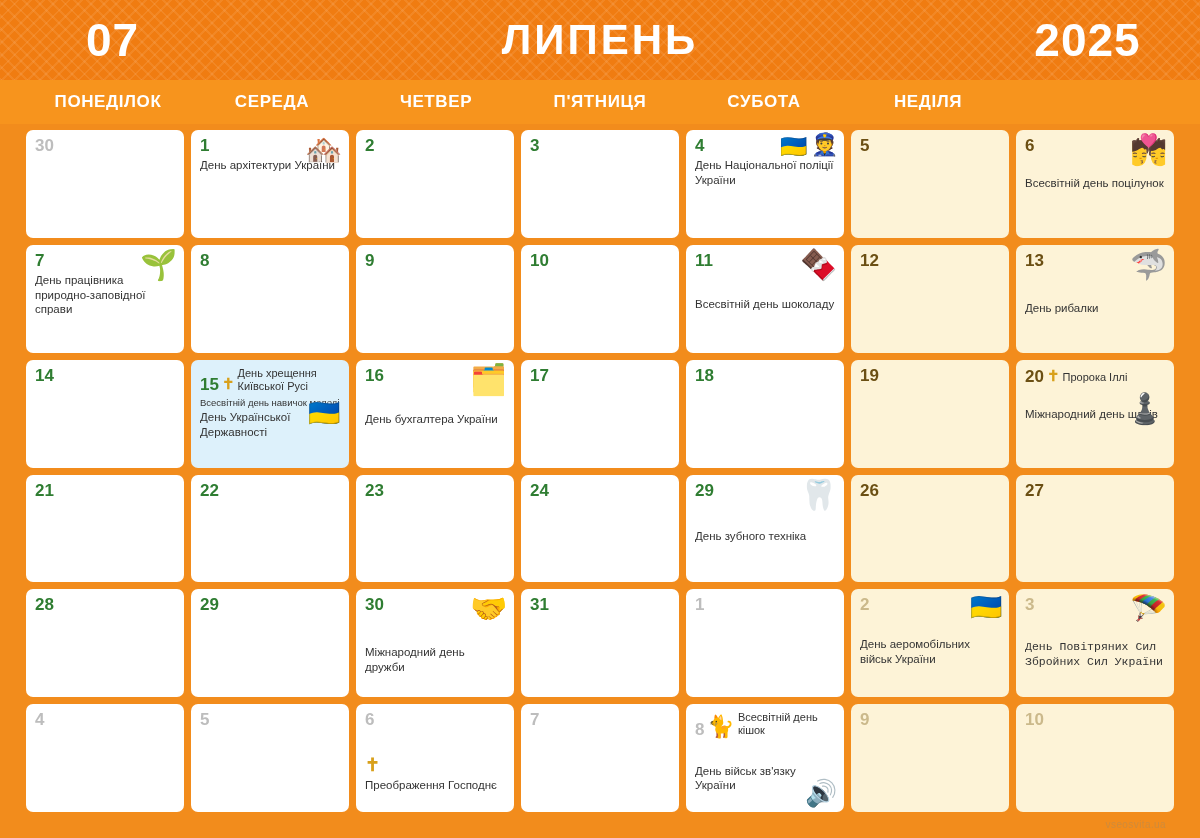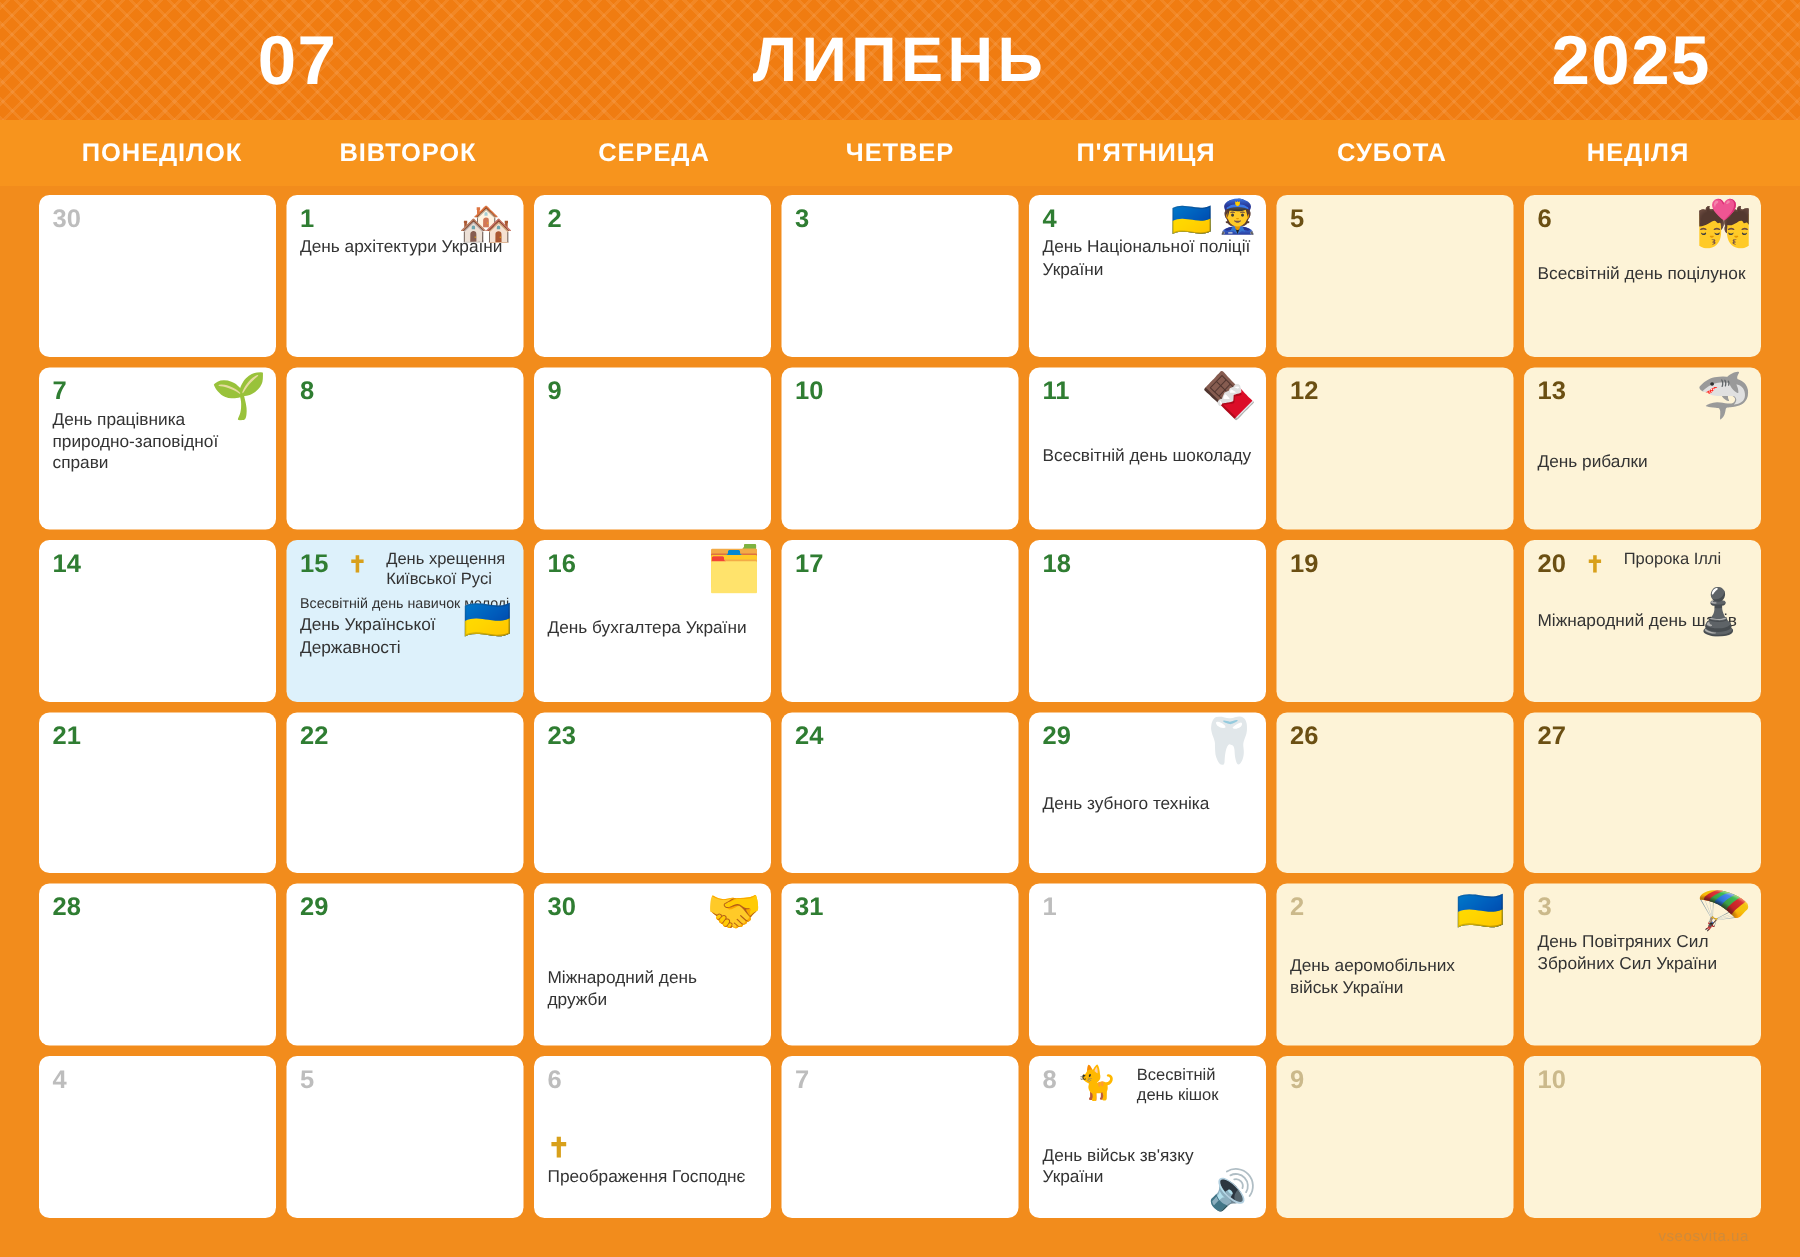--- a/index.html
+++ b/index.html
@@ -31,21 +31,21 @@
     position: absolute;
     top: 0; left: 0; right: 0; bottom: 0;
     background-image:
       repeating-linear-gradient(45deg, rgba(255,255,255,0.09) 0 2px, transparent 2px 9px),
       repeating-linear-gradient(-45deg, rgba(255,255,255,0.09) 0 2px, transparent 2px 9px);
     opacity: .9;
   }
   .header .month-num {
     position: relative;
     width: 225px;
-    text-align: right;
+    text-align: center;
     font-size: 46px;
     font-weight: bold;
     color: #ffffff;
     letter-spacing: 1px;
   }
   .header .month-name {
     position: relative;
     flex: 1;
     text-align: center;
     font-size: 42px;
@@ -128,21 +128,21 @@
     font-size: 30px;
     line-height: 1;
     pointer-events: none;
   }
   .art.tr { top: 5px; right: 6px; }
   .art.tr-sm { top: 4px; right: 5px; font-size: 22px; }
   .art.br { bottom: 6px; right: 6px; font-size: 26px; }
 
   .cross { color: #d8a01b; font-size: 15px; font-weight: bold; }
 
-  .inline-row { display: flex; align-items: flex-start; gap: 13px; }
+  .inline-row { display: flex; align-items: flex-end; gap: 3px; }
   .inline-row .txt { flex: 1; }
 
   .watermark {
     position: absolute;
     right: 34px; bottom: 8px;
     font-size: 10px;
     color: #cf8b3b;
     letter-spacing: .4px;
   }
 </style>
@@ -153,21 +153,20 @@
 
   <div class="header">
     <div class="pattern"></div>
     <div class="month-num">07</div>
     <div class="month-name">ЛИПЕНЬ</div>
     <div class="year">2025</div>
   </div>
 
   <div class="weekdays">
     <div class="wd">ПОНЕДІЛОК</div>
-    <div class="wd">ВІВТОРОК</div>
     <div class="wd">СЕРЕДА</div>
     <div class="wd">ЧЕТВЕР</div>
     <div class="wd">П'ЯТНИЦЯ</div>
     <div class="wd">СУБОТА</div>
     <div class="wd">НЕДІЛЯ</div>
   </div>
 
   <div class="grid-wrap">
     <div class="grid">
 
@@ -349,21 +348,21 @@
       <div class="cell out weekend">
         <div class="daynum">2</div>
         <span class="art tr" style="font-size:26px;">🇺🇦</span>
         <div class="events" style="margin-top:24px;">
           <div class="ev">День аеромобільних військ України</div>
         </div>
       </div>
       <div class="cell out weekend">
         <div class="daynum">3</div>
         <span class="art tr" style="font-size:30px;">🪂</span>
-        <div class="events" style="margin-top:8px;">
+        <div class="events" style="margin-top:27px;font-family:Liberation Mono, monospace;">
           <div class="ev">День Повітряних Сил Збройних Сил України</div>
         </div>
       </div>
 
       <div class="cell out">
         <div class="daynum">4</div>
       </div>
       <div class="cell out">
         <div class="daynum">5</div>
       </div>

